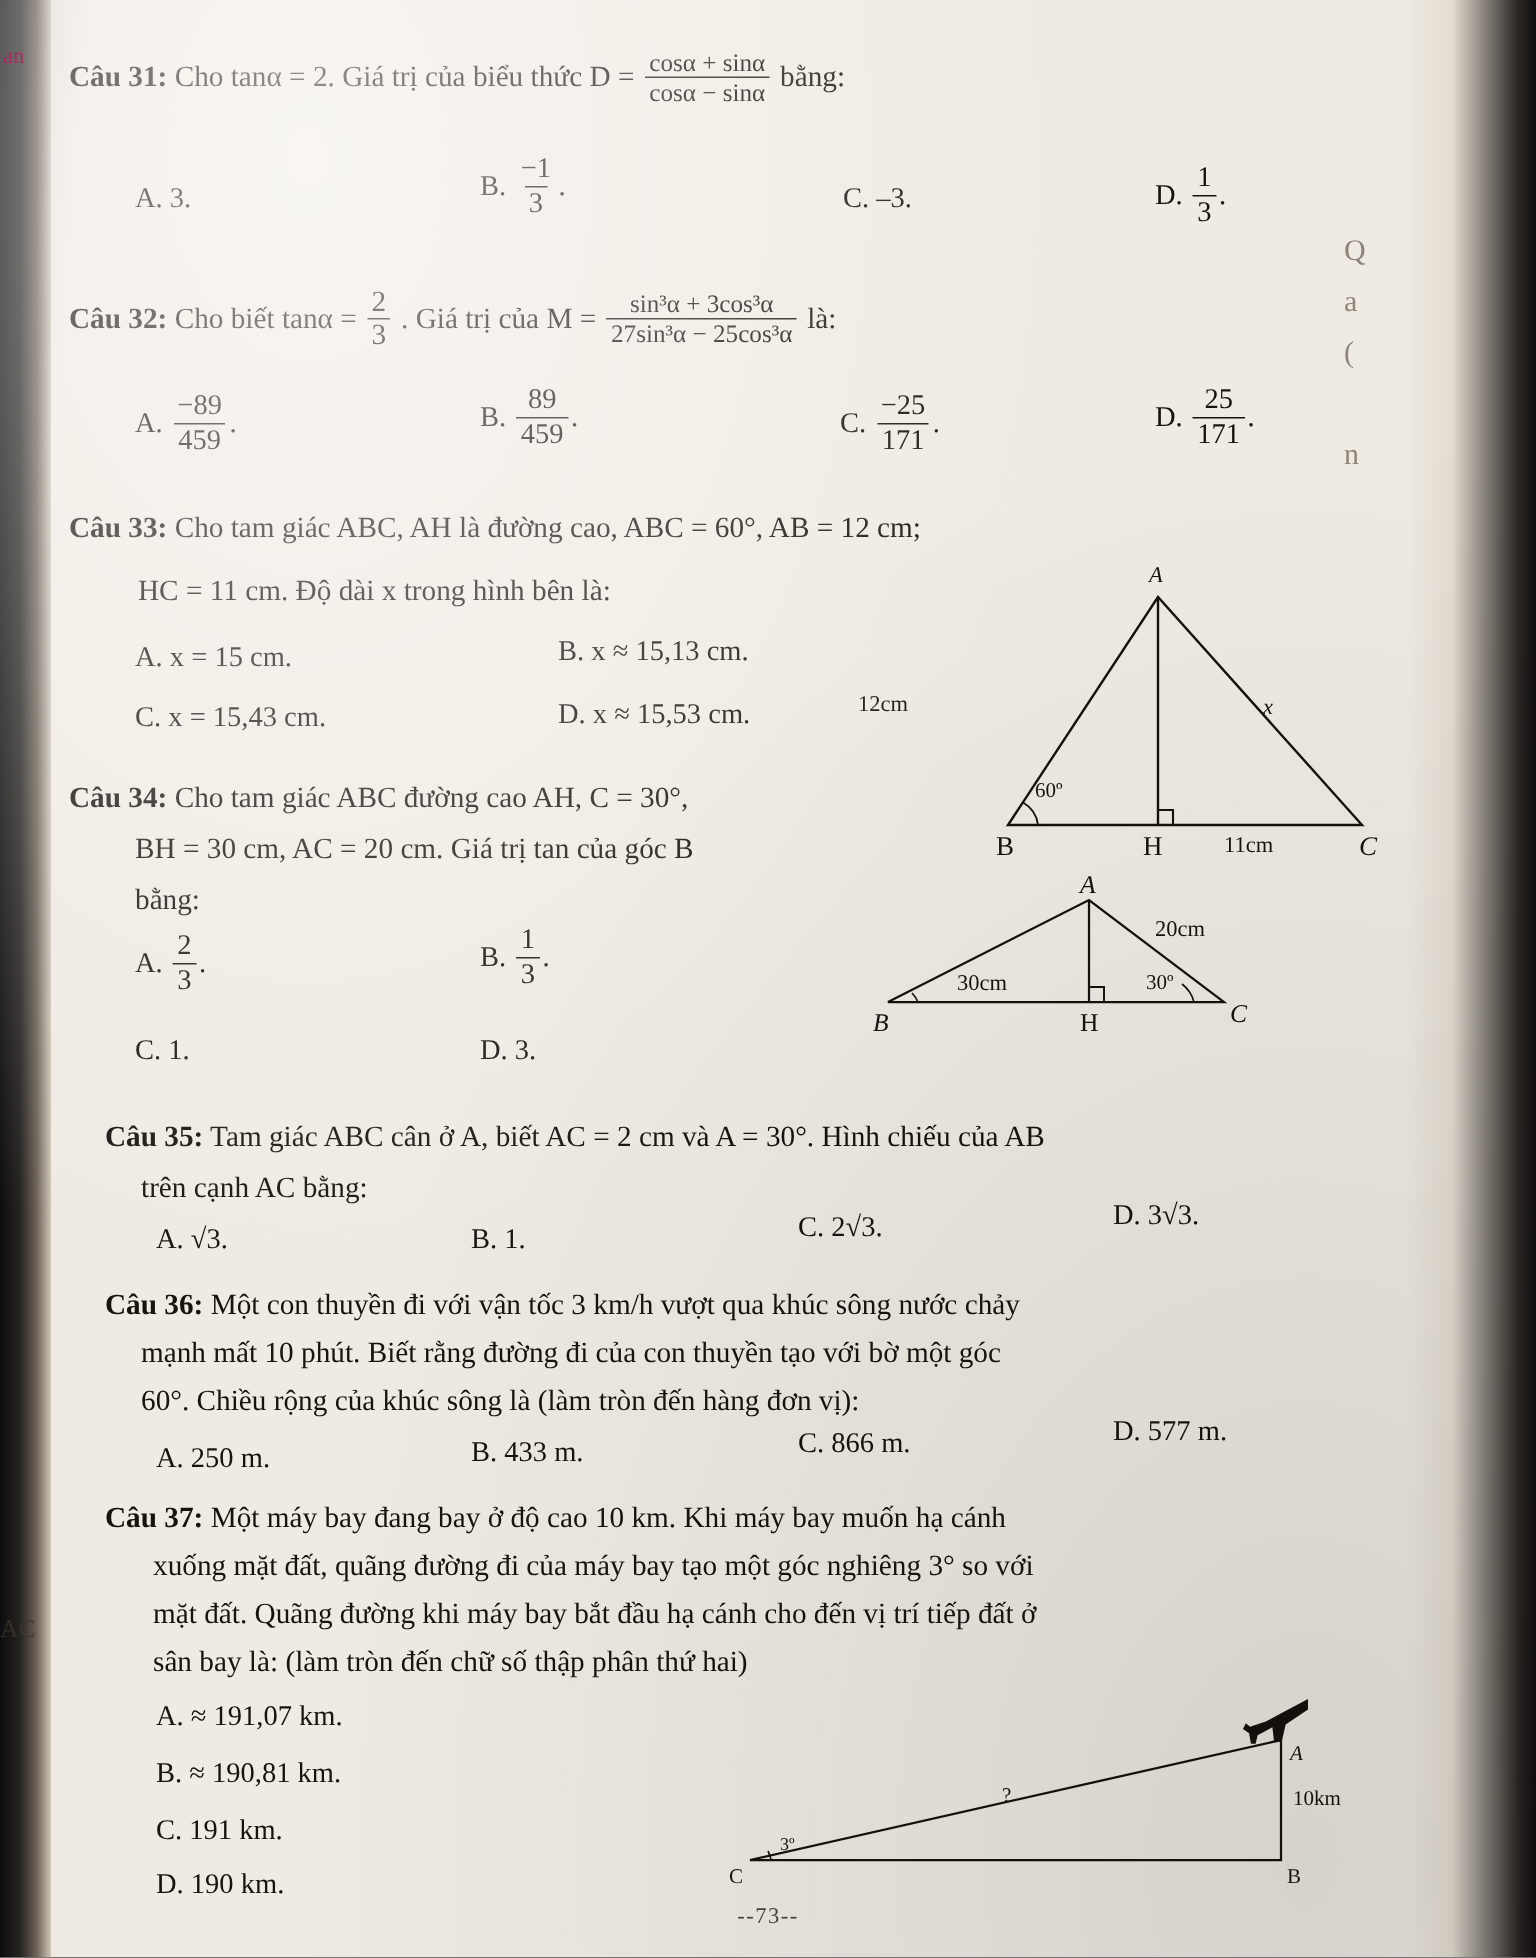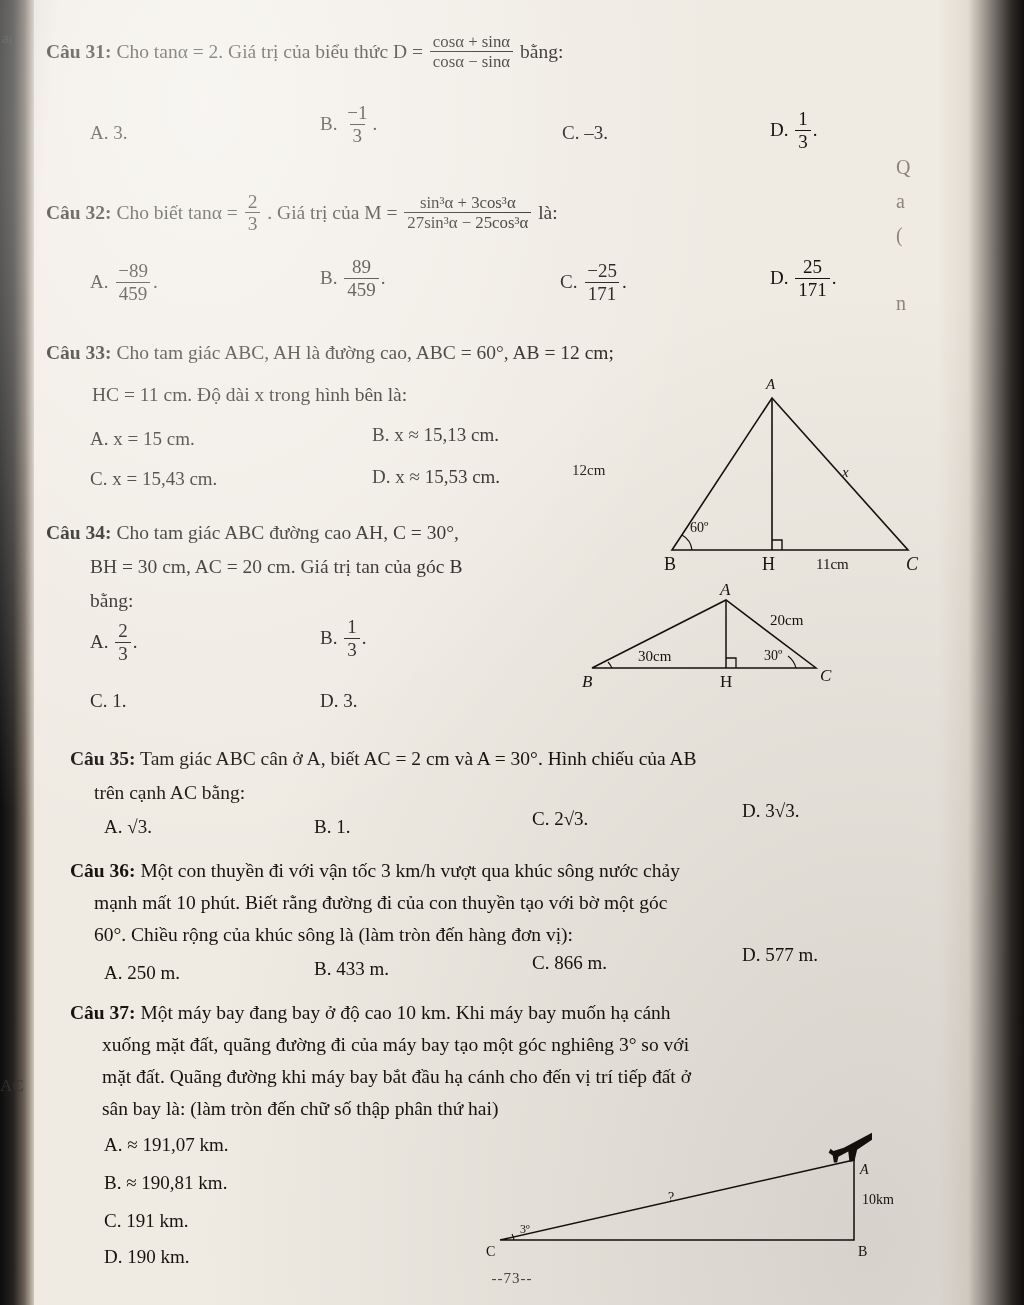--- a/index.html
+++ b/index.html
@@ -60,21 +60,21 @@
     top: 1076px;
     color: #3a342c;
     font-size: 17px;
     z-index: 7;
     opacity: .85;
   }
   .left-ghost2 {
     position: absolute;
     left: 2px;
     top: 30px;
-    color: #737373;
+    color: #be185d;
     font-size: 15px;
     z-index: 7;
     opacity: .8;
   }
   .content {
     position: absolute;
     left: 42px;
     top: 0;
     width: 900px;
     height: 1305px;

